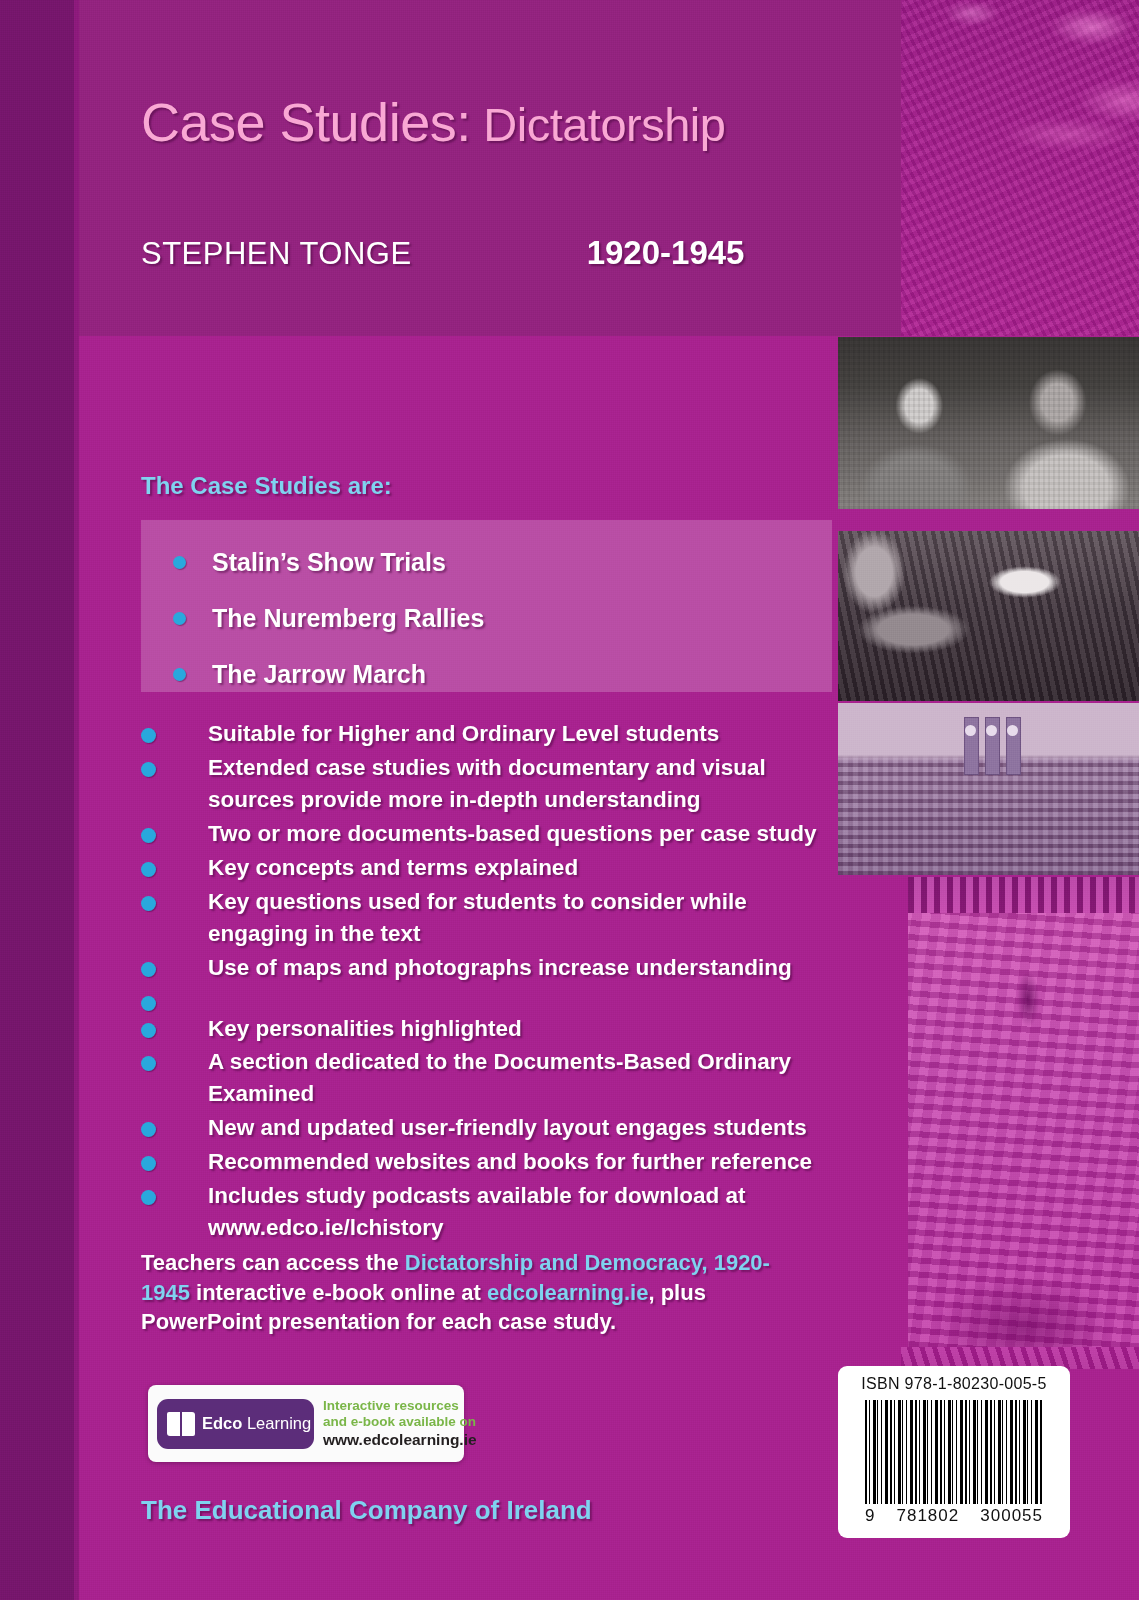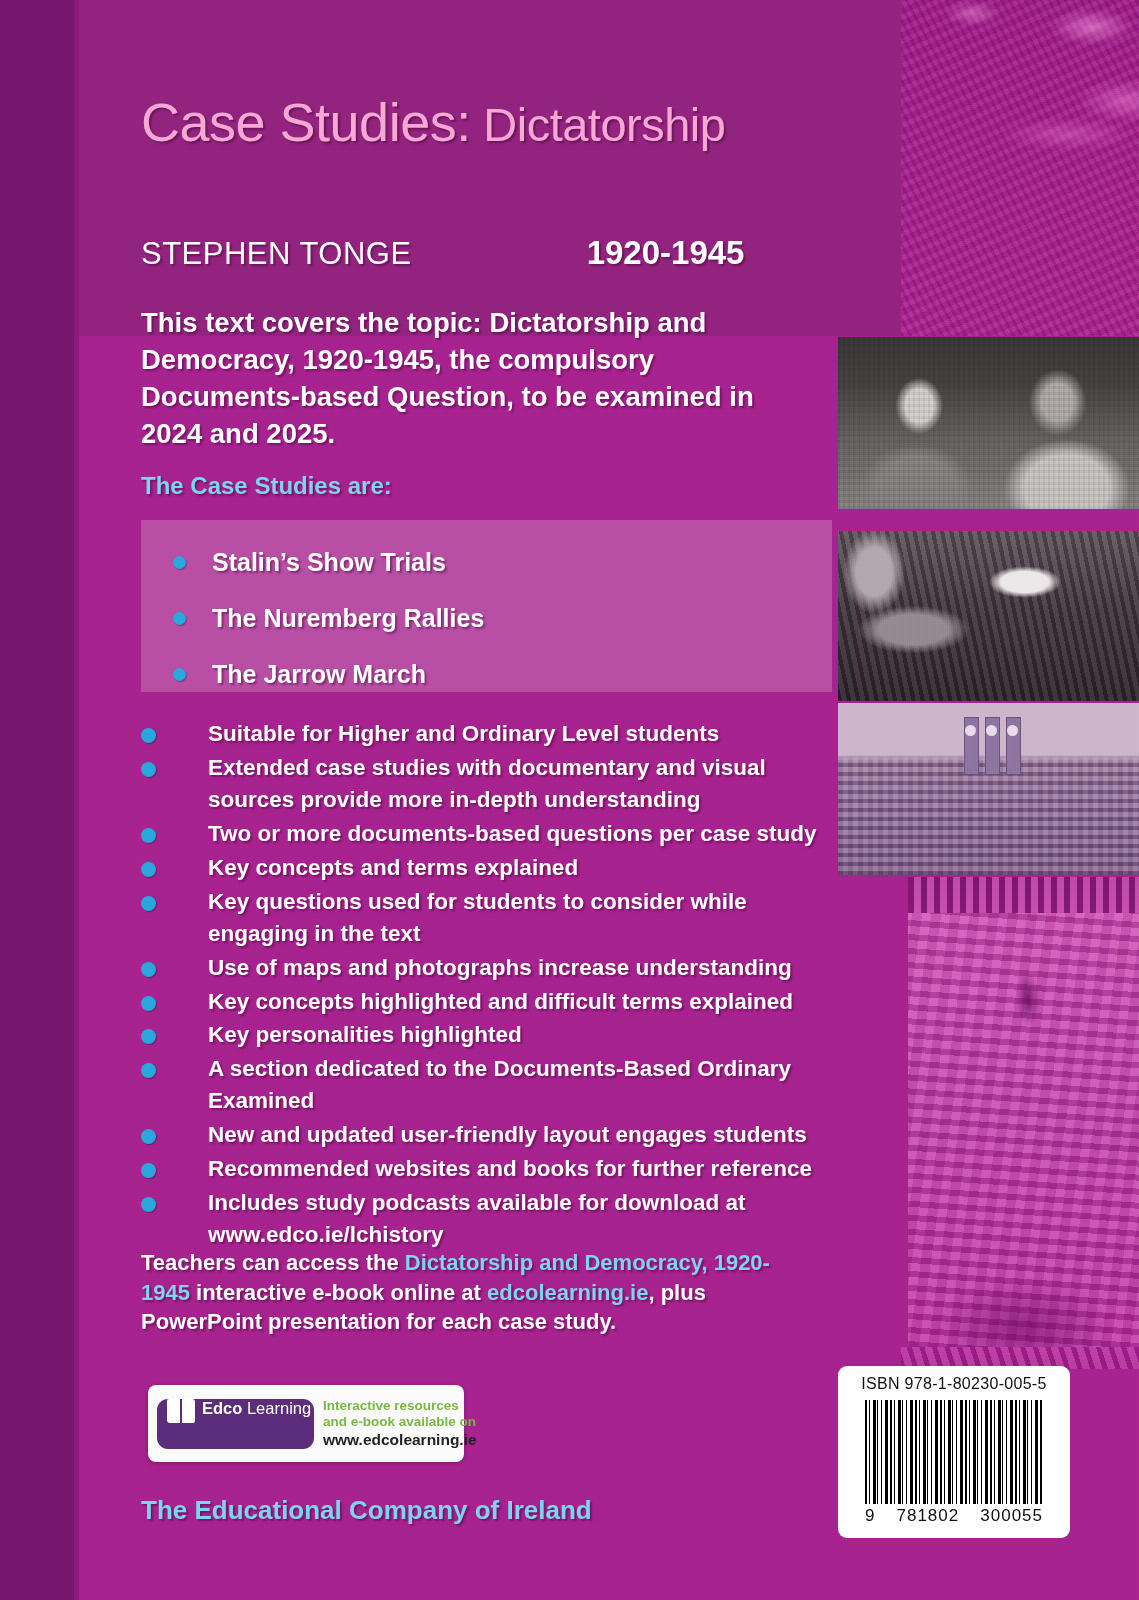--- a/index.html
+++ b/index.html
@@ -306,21 +306,21 @@
     display: flex;
     align-items: center;
     padding: 0 9px;
     box-sizing: border-box;
   }
   .badge-logo {
     width: 157px; height: 50px;
     background: #5c2d7a;
     border-radius: 11px;
     display: flex;
-    align-items: flex-start;
+    align-items: center;
     padding-left: 10px;
     box-sizing: border-box;
     flex: 0 0 auto;
   }
   .badge-book {
     width: 28px; height: 24px;
     position: relative;
     flex: 0 0 auto;
     margin-right: 7px;
   }
@@ -437,21 +437,20 @@
 
   <div class="title-block">
     <div class="title-line1 tshadow"><span class="main">Case Studies:</span> <span>Dictatorship</span></div>
   </div>
 
   <div class="author-row">
     <div class="author tshadow">STEPHEN TONGE</div>
     <div class="years tshadow">1920-1945</div>
   </div>
 
-  <div class="intro tshadow">This text covers the topic: Dictatorship and Democracy, 1920-1945, the compulsory Documents-based Question, to be examined in 2024 and 2025.</div>
 
   <div class="case-heading tshadow">The Case Studies are:</div>
 
   <div class="case-box"></div>
   <div class="case-list">
     <div class="case-item">
       <span class="dot"></span>
       <span class="txt tshadow">Stalin’s Show Trials</span>
     </div>
     <div class="case-item">
@@ -484,21 +483,20 @@
     <div class="feature-item">
       <span class="dot"></span>
       <span class="txt tshadow">Key questions used for students to consider while engaging in the text</span>
     </div>
     <div class="feature-item">
       <span class="dot"></span>
       <span class="txt tshadow">Use of maps and photographs increase understanding</span>
     </div>
     <div class="feature-item">
       <span class="dot"></span>
-      <span class="txt tshadow">Key concepts highlighted and difficult terms explained</span>
     </div>
     <div class="feature-item">
       <span class="dot"></span>
       <span class="txt tshadow">Key personalities highlighted</span>
     </div>
     <div class="feature-item">
       <span class="dot"></span>
       <span class="txt tshadow">A section dedicated to the Documents-Based Ordinary Examined</span>
     </div>
     <div class="feature-item">

